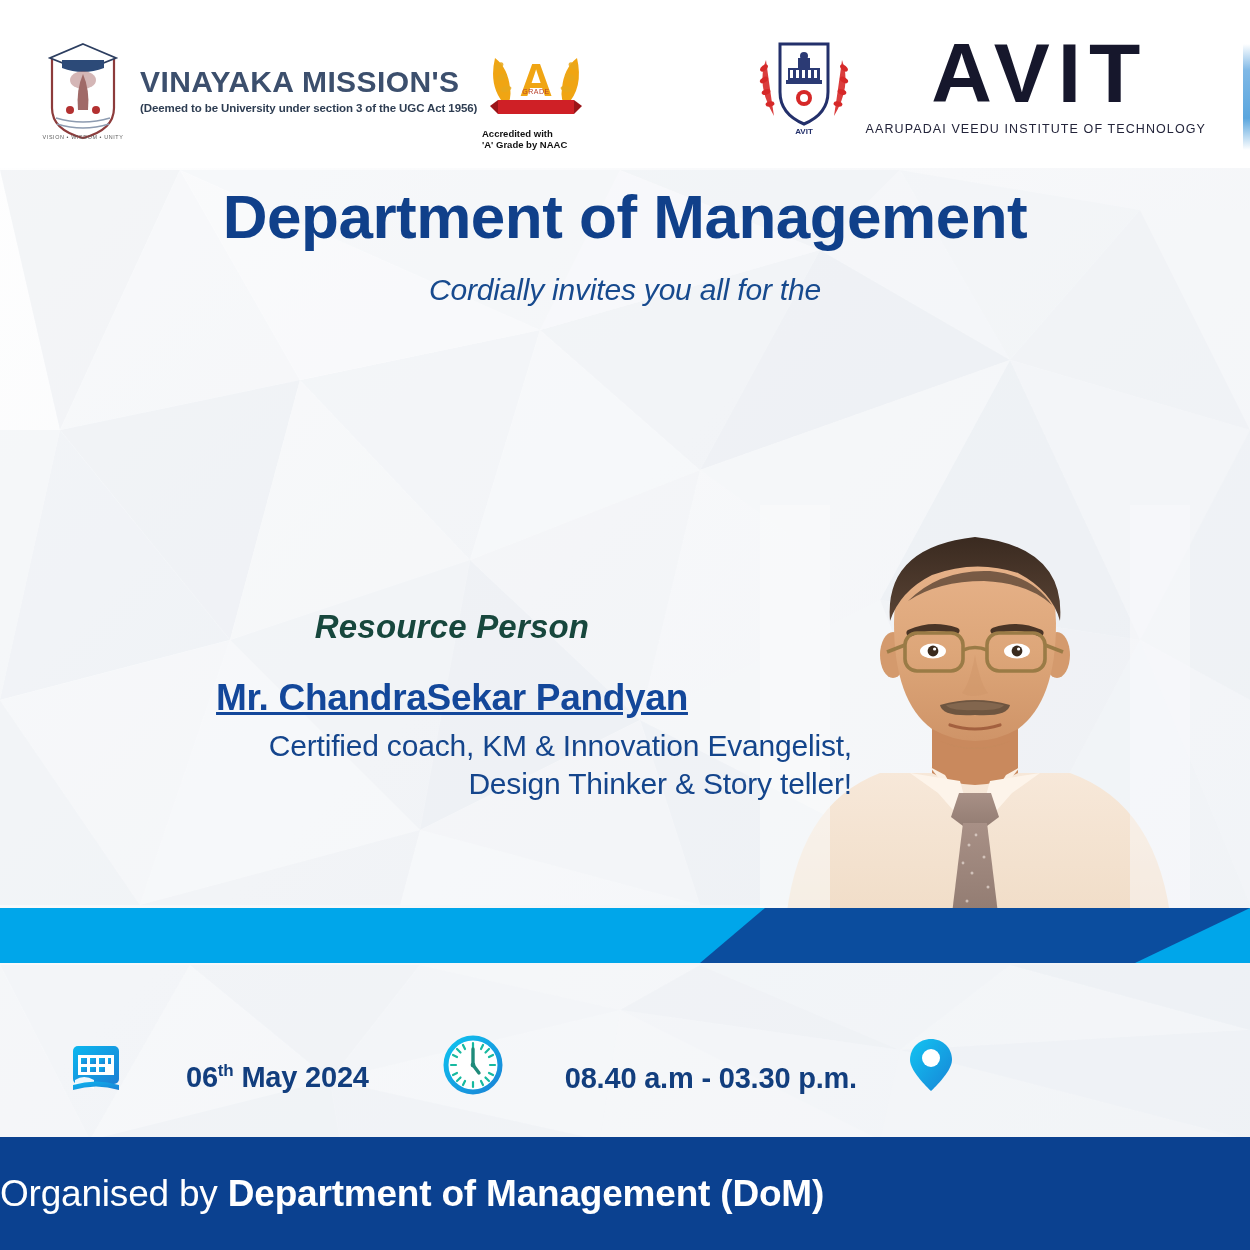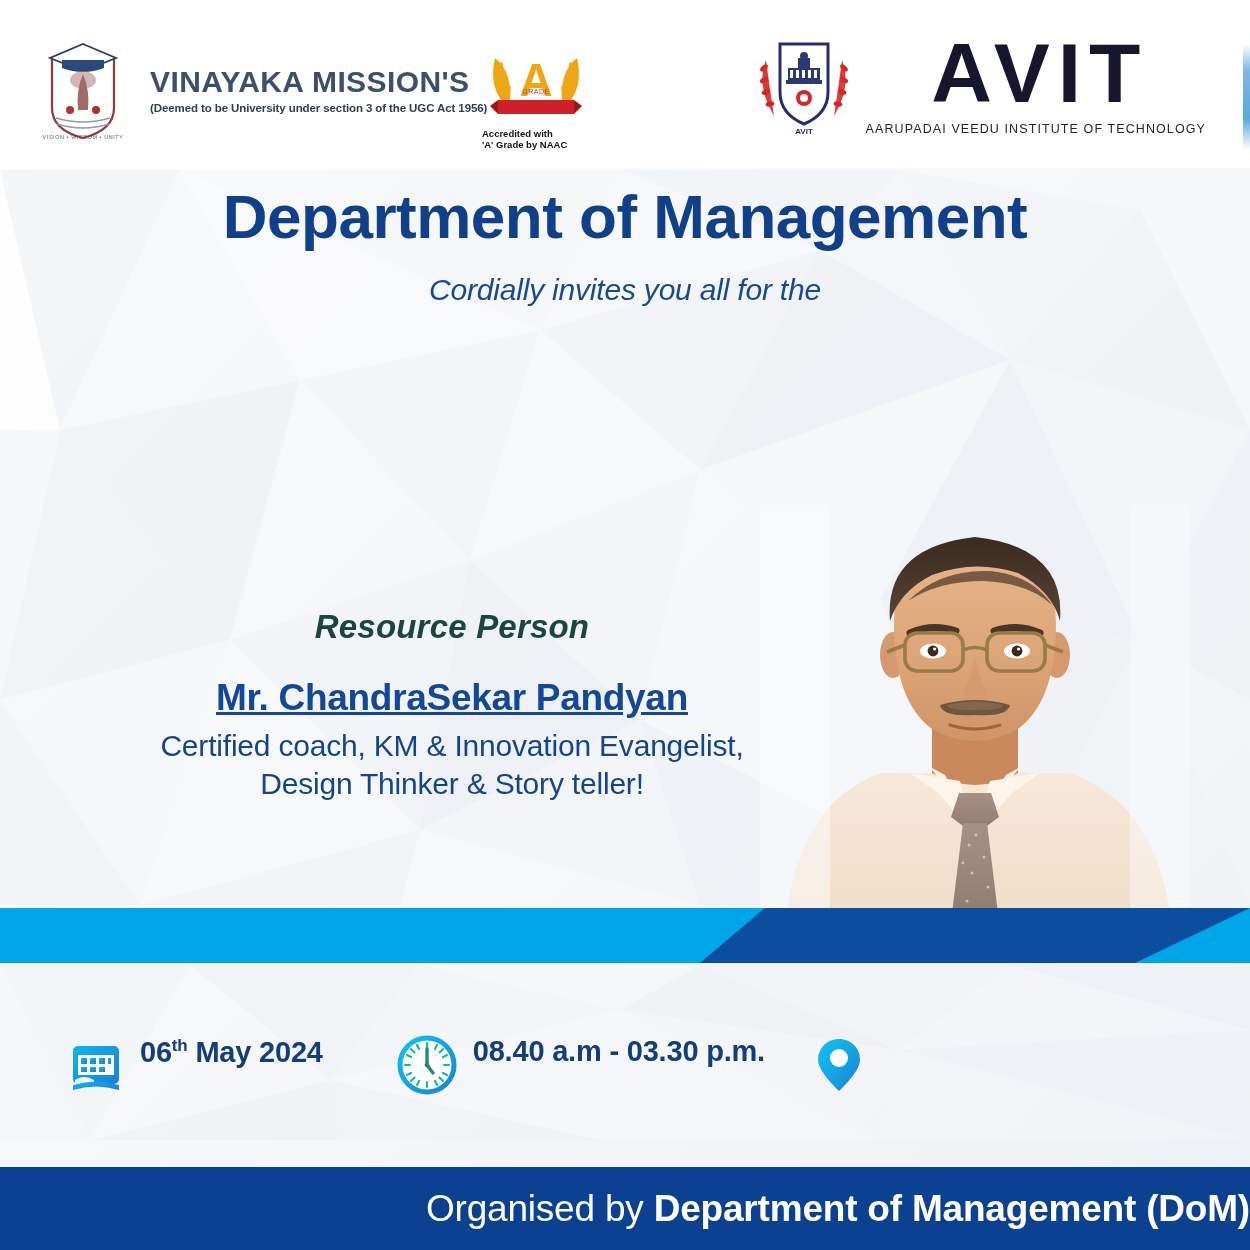--- a/index.html
+++ b/index.html
@@ -21,21 +21,21 @@
 
   
   .bg-poly{ position:absolute; inset:0; width:100%; height:100%; z-index:0; }
 
   
   .header{
     position:absolute; top:0; left:0; width:1250px; height:168px;
     background:#ffffff; z-index:5;
     display:flex; align-items:center;
   }
-  .logo-left{ position:absolute; left:40px; top:38px; display:flex; align-items:center; gap:24px; }
+  .logo-left{ position:absolute; left:40px; top:38px; display:flex; align-items:center; gap:14px; }
   .vmrf-emblem{ width:86px; height:104px; }
   .vmrf-text{ display:flex; flex-direction:column; justify-content:center; }
   .vmrf-line1,.vmrf-line2{
     font-family:"Liberation Sans", sans-serif;
     font-weight:700; font-size:30px; letter-spacing:0.4px;
     color:#3c4f6d; line-height:1.08; white-space:nowrap;
   }
   .vmrf-sub{
     font-size:11.5px; font-weight:700; color:#2e3d52; margin-top:4px;
     letter-spacing:-0.1px; white-space:nowrap;
@@ -83,54 +83,54 @@
   .rp-label{
     font-size:33px; font-weight:700; font-style:italic;
     color:#17473d; letter-spacing:0.2px;
   }
   .rp-name{
     font-size:37px; font-weight:700; color:#13479a;
     margin-top:31px; letter-spacing:-0.3px;text-decoration:underline;
   }
   .rp-desc{
     font-size:30px; font-weight:400; color:#14458c;
-    margin-top:8px; line-height:1.28; letter-spacing:-0.2px;
+    margin-top:8px; line-height:1.28; letter-spacing:-0.2px;text-align:right;
   }
 
   
   .photo-wrap{
     position:absolute; left:760px; top:505px; width:430px; height:425px;
     z-index:3; overflow:hidden;
   }
   .photo-wrap svg{ display:block; }
 
   
   .ribbon{ position:absolute; left:0; top:900px; width:1250px; height:70px; z-index:6; }
 
   
   .meta-row{
     position:absolute; left:0; top:1022px; width:1250px; height:86px;
     display:flex; align-items:center; z-index:4;
     padding-left:68px;
   }
-  .meta-item{ display:flex; align-items:flex-start; }
+  .meta-item{ display:flex; align-items:flex-end;gap:46px; }
   .meta-item .ic{ flex:0 0 auto; display:block; }
   .meta-text{
     font-size:29px; font-weight:700; color:#123e7e;
     margin-left:16px; white-space:nowrap; letter-spacing:-0.2px;
   }
   .meta-text sup{ font-size:17px; vertical-align:super; font-weight:700; }
   .gap-a{ width:74px; }
   .gap-b{ width:52px; }
 
   
   .footer{
-    position:absolute; left:0; bottom:0; width:1250px; height:83px;
+    position:absolute; left:0; bottom:0; width:1250px; height:113px;
     background:#0b4190; z-index:7;
-    display:flex; align-items:center; justify-content:flex-end;
+    display:flex; align-items:center; justify-content:flex-start;
   }
   .footer-text{
     color:#ffffff; font-size:37px; font-weight:700; letter-spacing:-0.2px;
   }
   .footer-text .light{ font-weight:400; }
 </style>
 </head>
 <body>
 
 <div class="poster">

